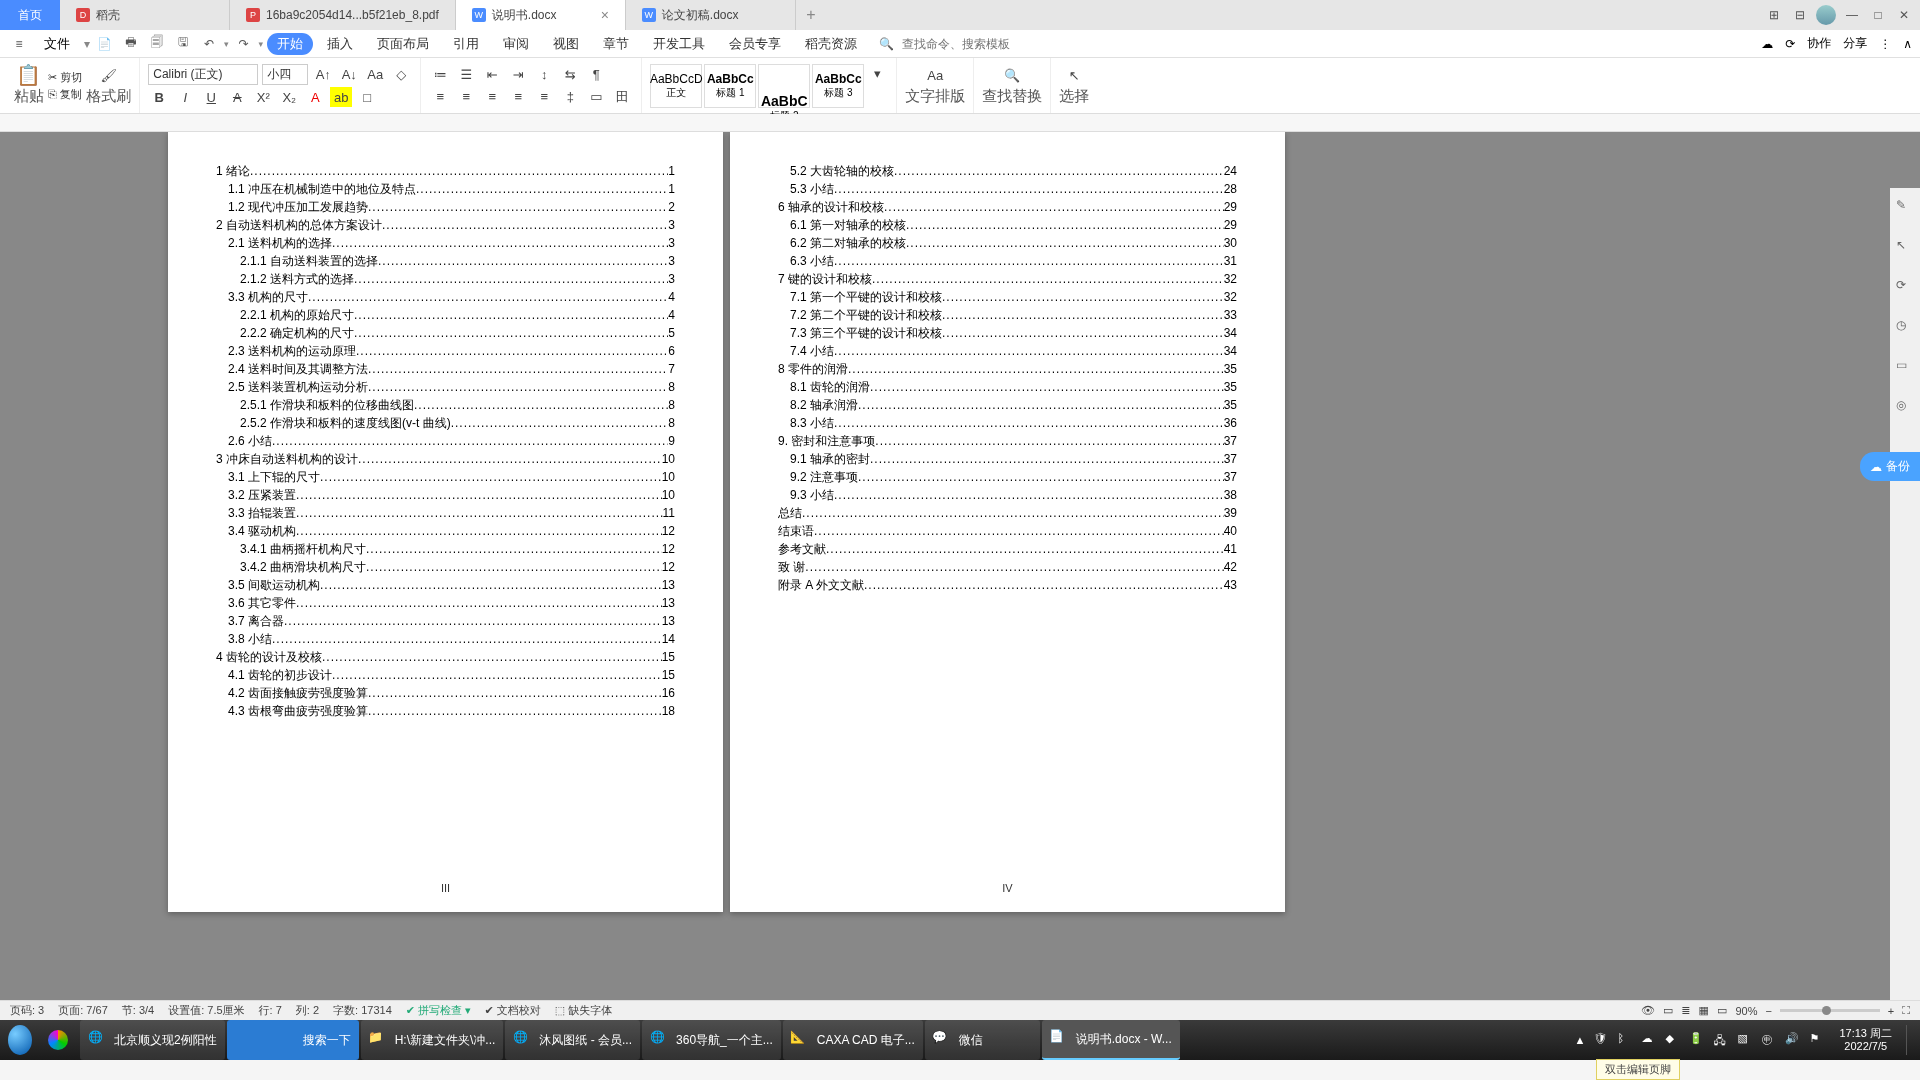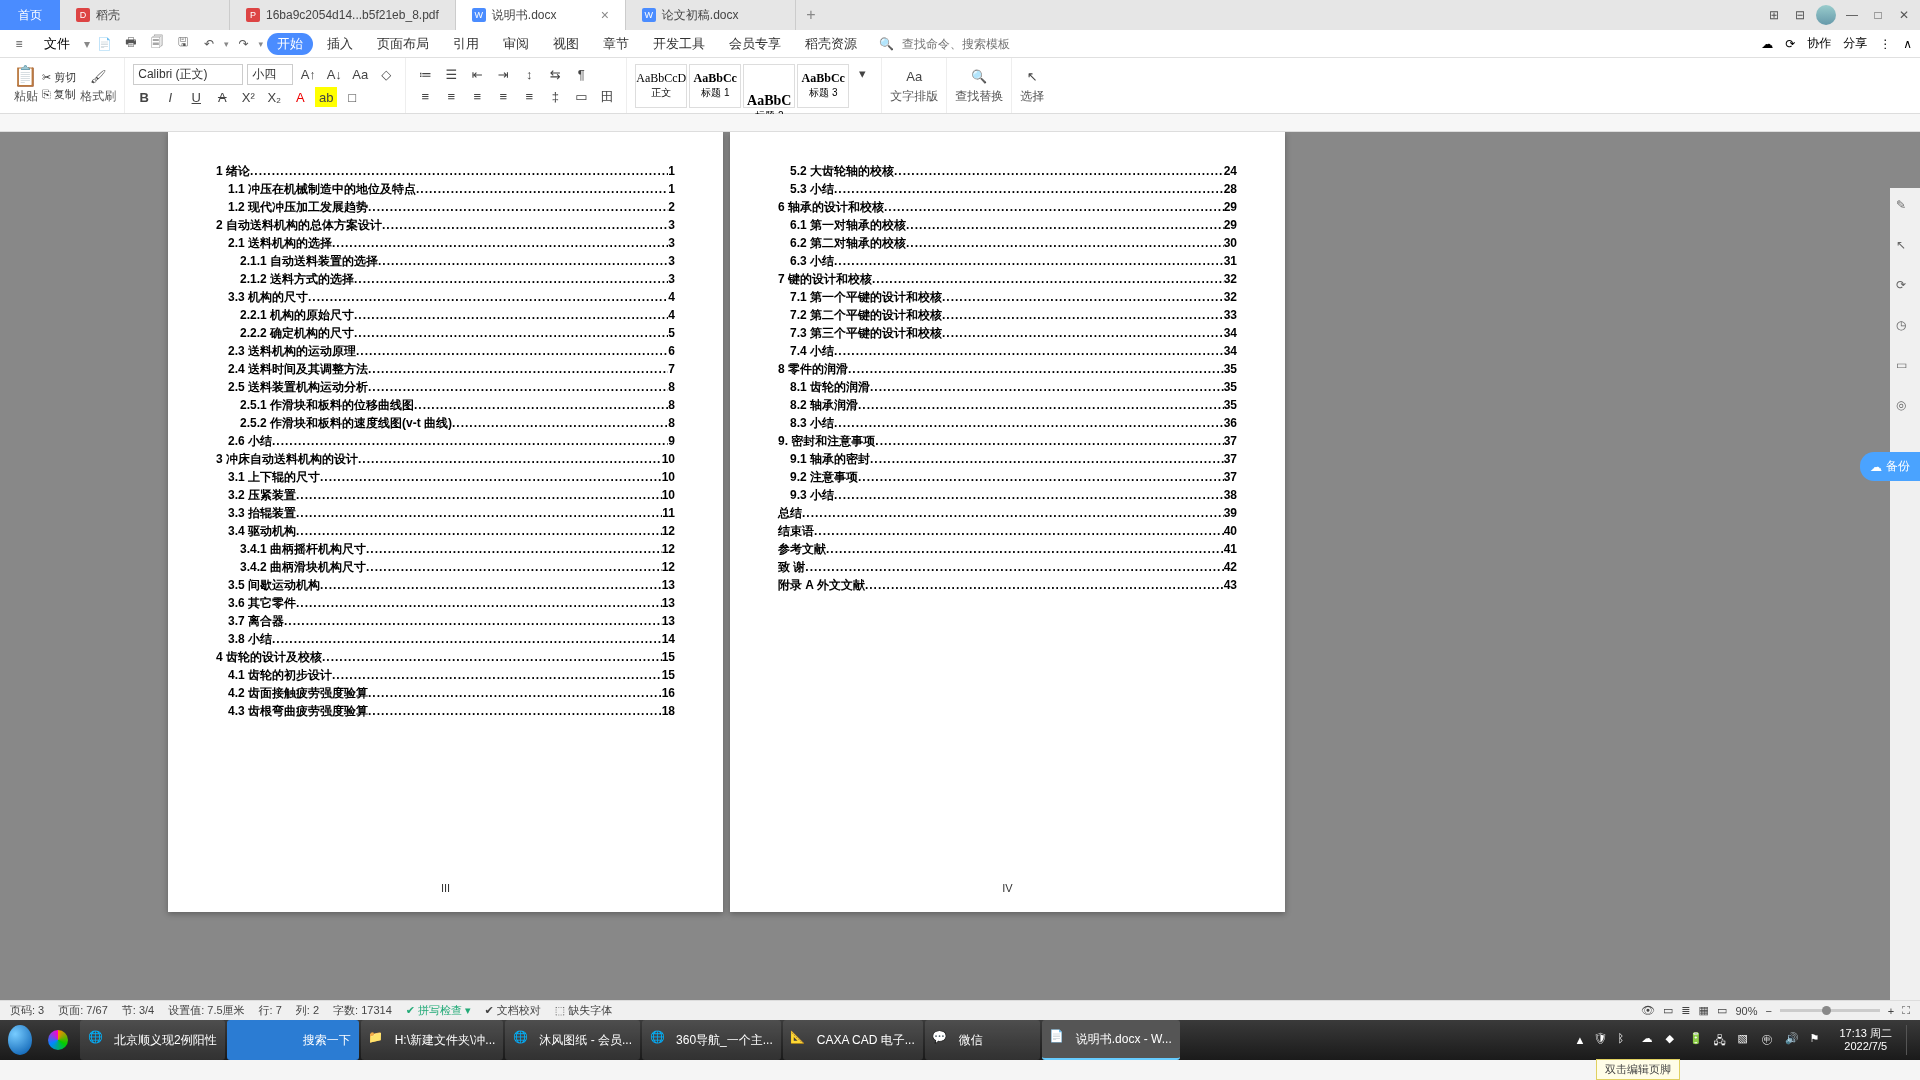--- a/index.html
+++ b/index.html
@@ -22,41 +22,41 @@
 .menurow { height:28px; background:#fff; border-bottom:1px solid #e0e0e0; display:flex; align-items:center; padding:0 8px; gap:4px; }
 .menurow .fbtn { padding:2px 10px; font-size:13px; }
 .menurow .ico { width:22px; height:22px; display:inline-flex; align-items:center; justify-content:center; color:#555; }
 .menurow .mtab { padding:2px 10px; font-size:13px; color:#333; }
 .menurow .mtab.active { background:#4a8cff; color:#fff; border-radius:12px; }
 .menurow .right { margin-left:auto; display:flex; align-items:center; gap:12px; }
 
 
 .ribbon { height:56px; background:#fff; border-bottom:1px solid #ddd; display:flex; align-items:center; padding:0 6px; }
 .grp { display:flex; flex-direction:column; align-items:center; padding:0 8px; border-right:1px solid #eee; height:100%; justify-content:center; }
-.grp .lab { font-size:12px; color:#555; margin-top:2px; }
+.grp .lab { font-size:15px; color:#555; margin-top:2px; }
 .grp .stack { display:flex; flex-direction:column; gap:2px; font-size:11px; color:#333; }
 .grp .row { display:flex; gap:4px; align-items:center; }
 .sel { border:1px solid #ccc; padding:1px 4px; font-size:12px; background:#fff; }
 .ib { width:22px; height:20px; display:inline-flex; align-items:center; justify-content:center; color:#444; font-size:13px; }
 .styles { display:flex; gap:2px; }
 .stylebox { width:52px; height:44px; border:1px solid #ddd; display:flex; flex-direction:column; align-items:center; justify-content:center; font-size:10px; }
-.stylebox .pv { font-size:12px; font-family:Liberation Serif, serif; }
+.stylebox .pv { font-size:12px; font-family:Liberation Sans, sans-serif; }
 .stylebox.t2 .pv { font-weight:bold; }
 .stylebox.t3 .pv { font-size:14px; font-weight:bold;margin-top:44px; }
 
 
 .ruler { height:18px; background:#f7f7f7; position:relative; font-size:10px; color:#666; border-bottom:1px solid #ddd; }
 
 
 .canvas { position:relative; height:868px; background:#888; overflow:hidden; }
 .page { position:absolute; width:555px; height:780px; background:#fff; box-shadow:0 2px 6px rgba(0,0,0,.3); }
 .page.p1 { left:168px; top:0; }
 .page.p2 { left:730px; top:0; }
 .pgcontent { padding:30px 48px 20px 48px; font-family:"Microsoft YaHei","SimSun"; font-size:12px; color:#000; }
-.tocl { display:flex; white-space:nowrap; line-height:18px; font-weight:bold; }
+.tocl { display:flex; white-space:nowrap; line-height:18px; font-weight:normal; }
 .tocl .t { }
 .tocl .dots { flex:1; overflow:hidden; letter-spacing:1px; }
 .tocl .pg { }
 .l1 { margin-left:0; }
 .l2 { margin-left:12px; }
 .l3 { margin-left:24px; }
 .pgnum { position:absolute; bottom:18px; left:0; right:0; text-align:center; font-size:11px; color:#333; }
 
 
 .rside { position:absolute; right:0; top:56px; width:30px; height:868px; background:#f0f0f0; display:flex; flex-direction:column; align-items:center; padding-top:10px; gap:22px; }

